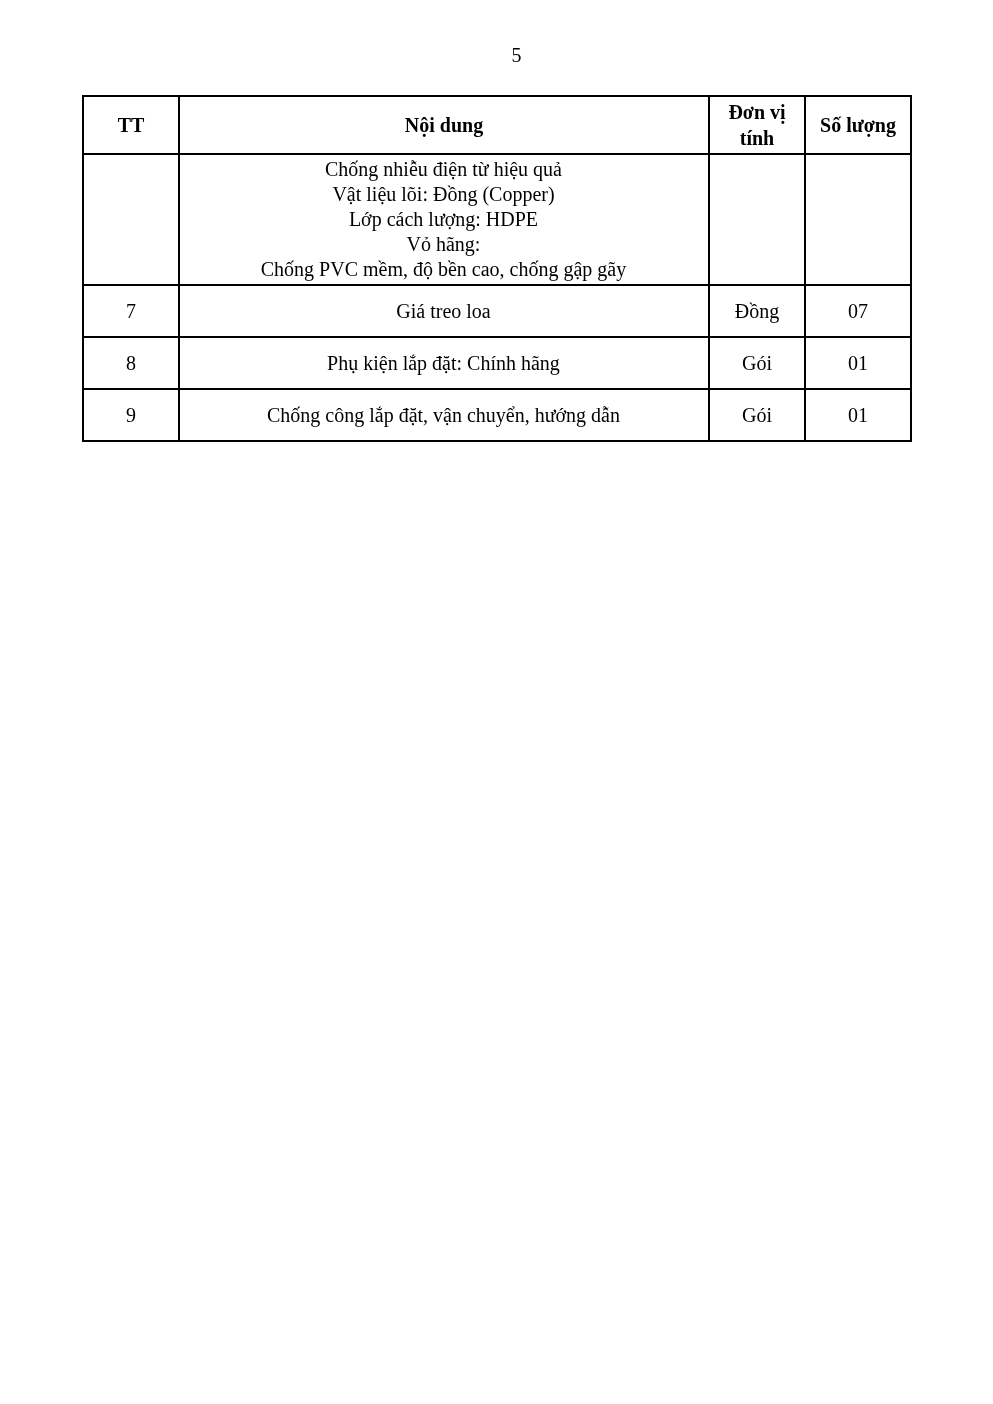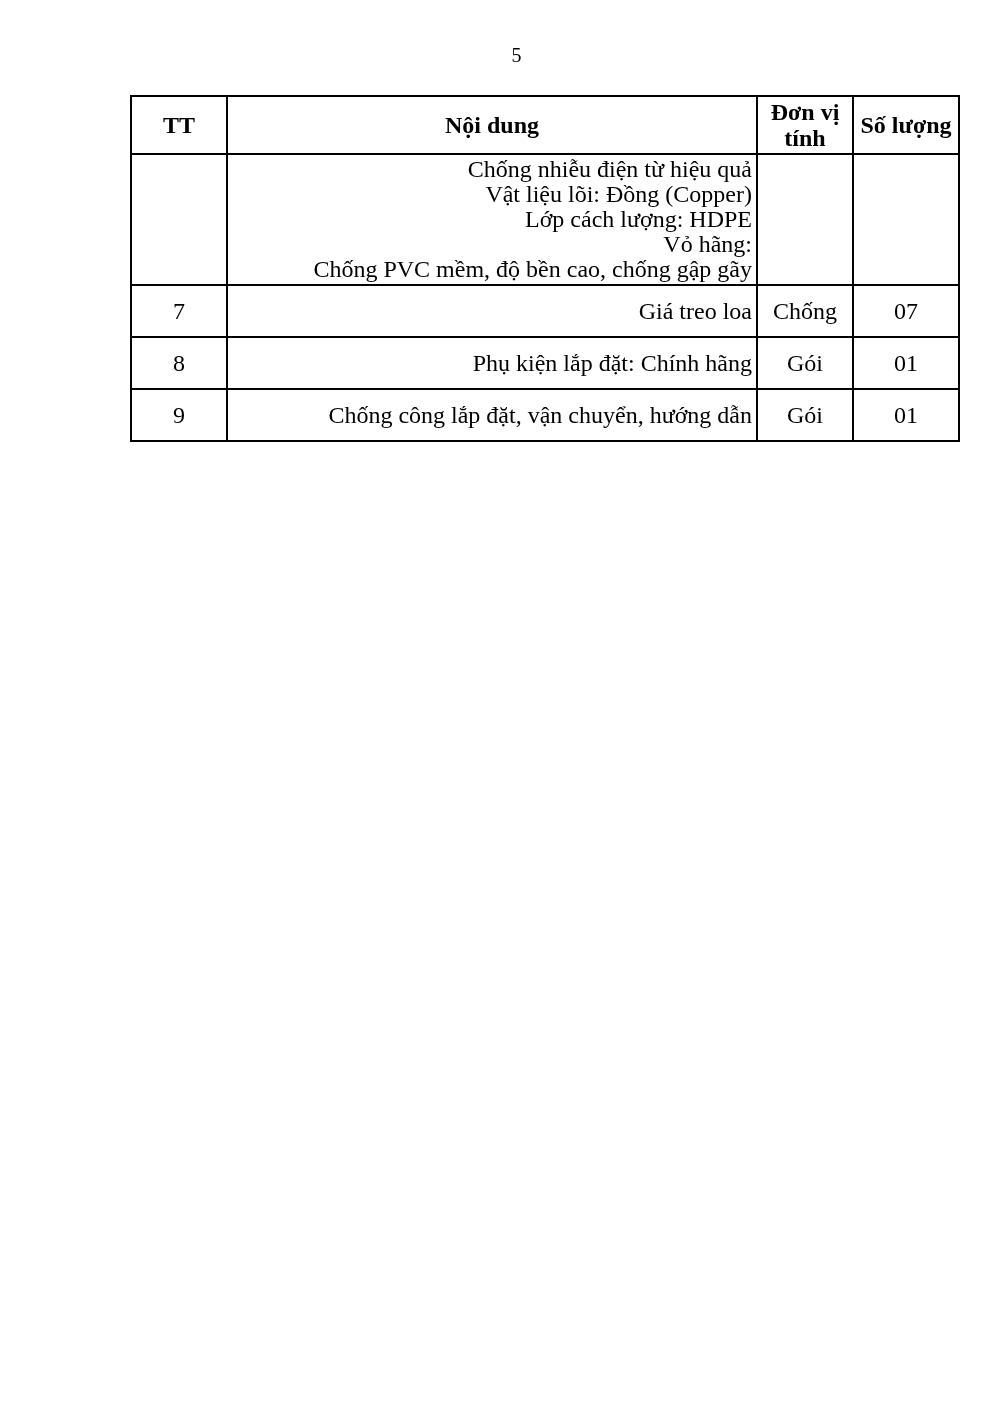--- a/index.html
+++ b/index.html
@@ -27,43 +27,42 @@
     font-size: 20px;
     line-height: 22px;
   }
   table.items {
     position: absolute;
     top: 95px;
     left: 82px;
     width: 828px;
     border-collapse: collapse;
     table-layout: fixed;
-    font-size: 24px;
-    margin-left: 48px;
+    font-size: 20px;
   }
   table.items th,
   table.items td {
     border: 2px solid #000000;
     vertical-align: middle;
     overflow: hidden;
   }
   table.items th {
     font-weight: bold;
     text-align: center;
     padding: 2px 4px;
     line-height: 26px;
   }
   tr.header-row { height: 52px; }
   tbody tr { height: 52px; }
   td.cell-tt, td.cell-unit, td.cell-qty {
     text-align: center;
     padding: 2px 4px;
   }
   td.cell-content {
-    text-align: right;
+    text-align: center;
     padding: 2px 4px 2px 3px;
   }
   td.cell-content .line {
     line-height: 25px;
     white-space: nowrap;
   }
 </style>
 </head>
 <body>
 
@@ -96,21 +95,21 @@
             <div class="line">Chống PVC mềm, độ bền cao, chống gập gãy</div>
           </td>
           <td class="cell-unit"></td>
           <td class="cell-qty"></td>
         </tr>
         <tr>
           <td class="cell-tt">7</td>
           <td class="cell-content">
             <div class="line">Giá treo loa</div>
           </td>
-          <td class="cell-unit">Chống</td>
+          <td class="cell-unit">Đồng</td>
           <td class="cell-qty">07</td>
         </tr>
         <tr>
           <td class="cell-tt">8</td>
           <td class="cell-content">
             <div class="line">Phụ kiện lắp đặt: Chính hãng</div>
           </td>
           <td class="cell-unit">Gói</td>
           <td class="cell-qty">01</td>
         </tr>

